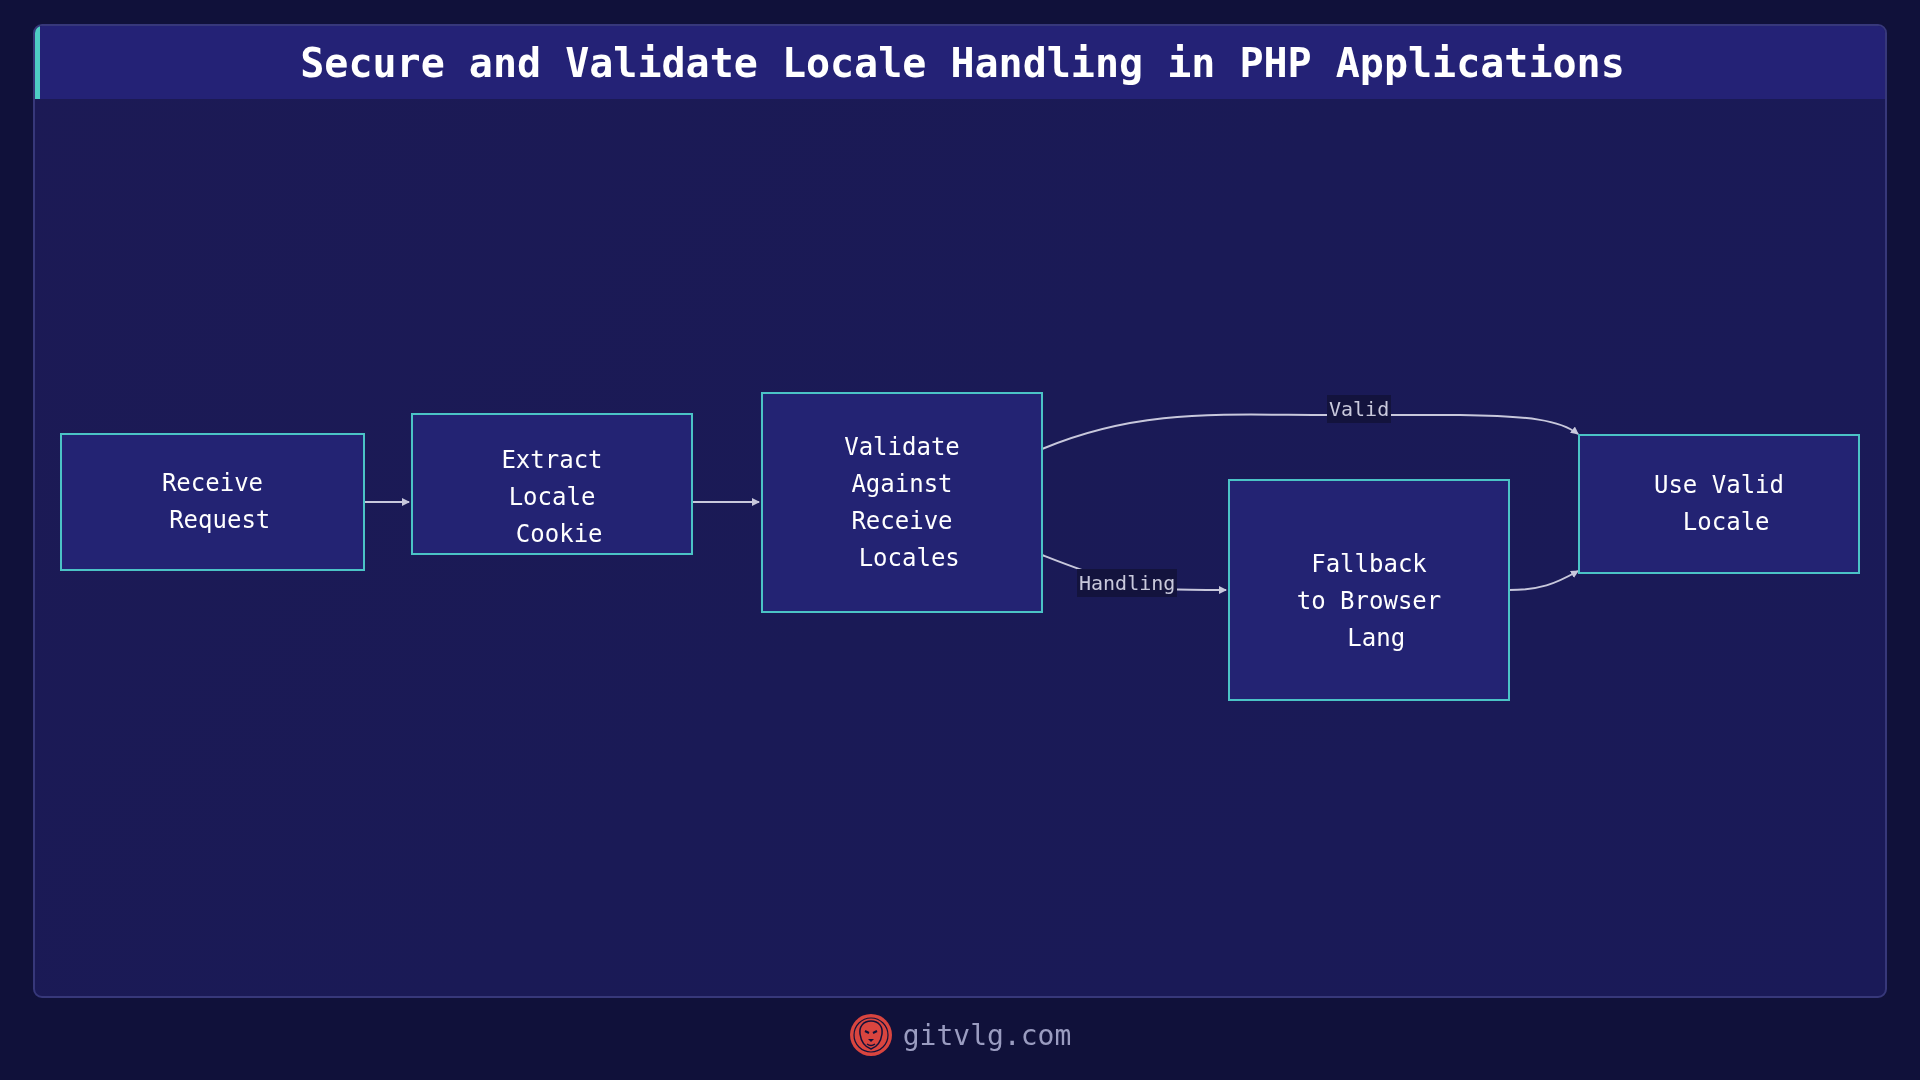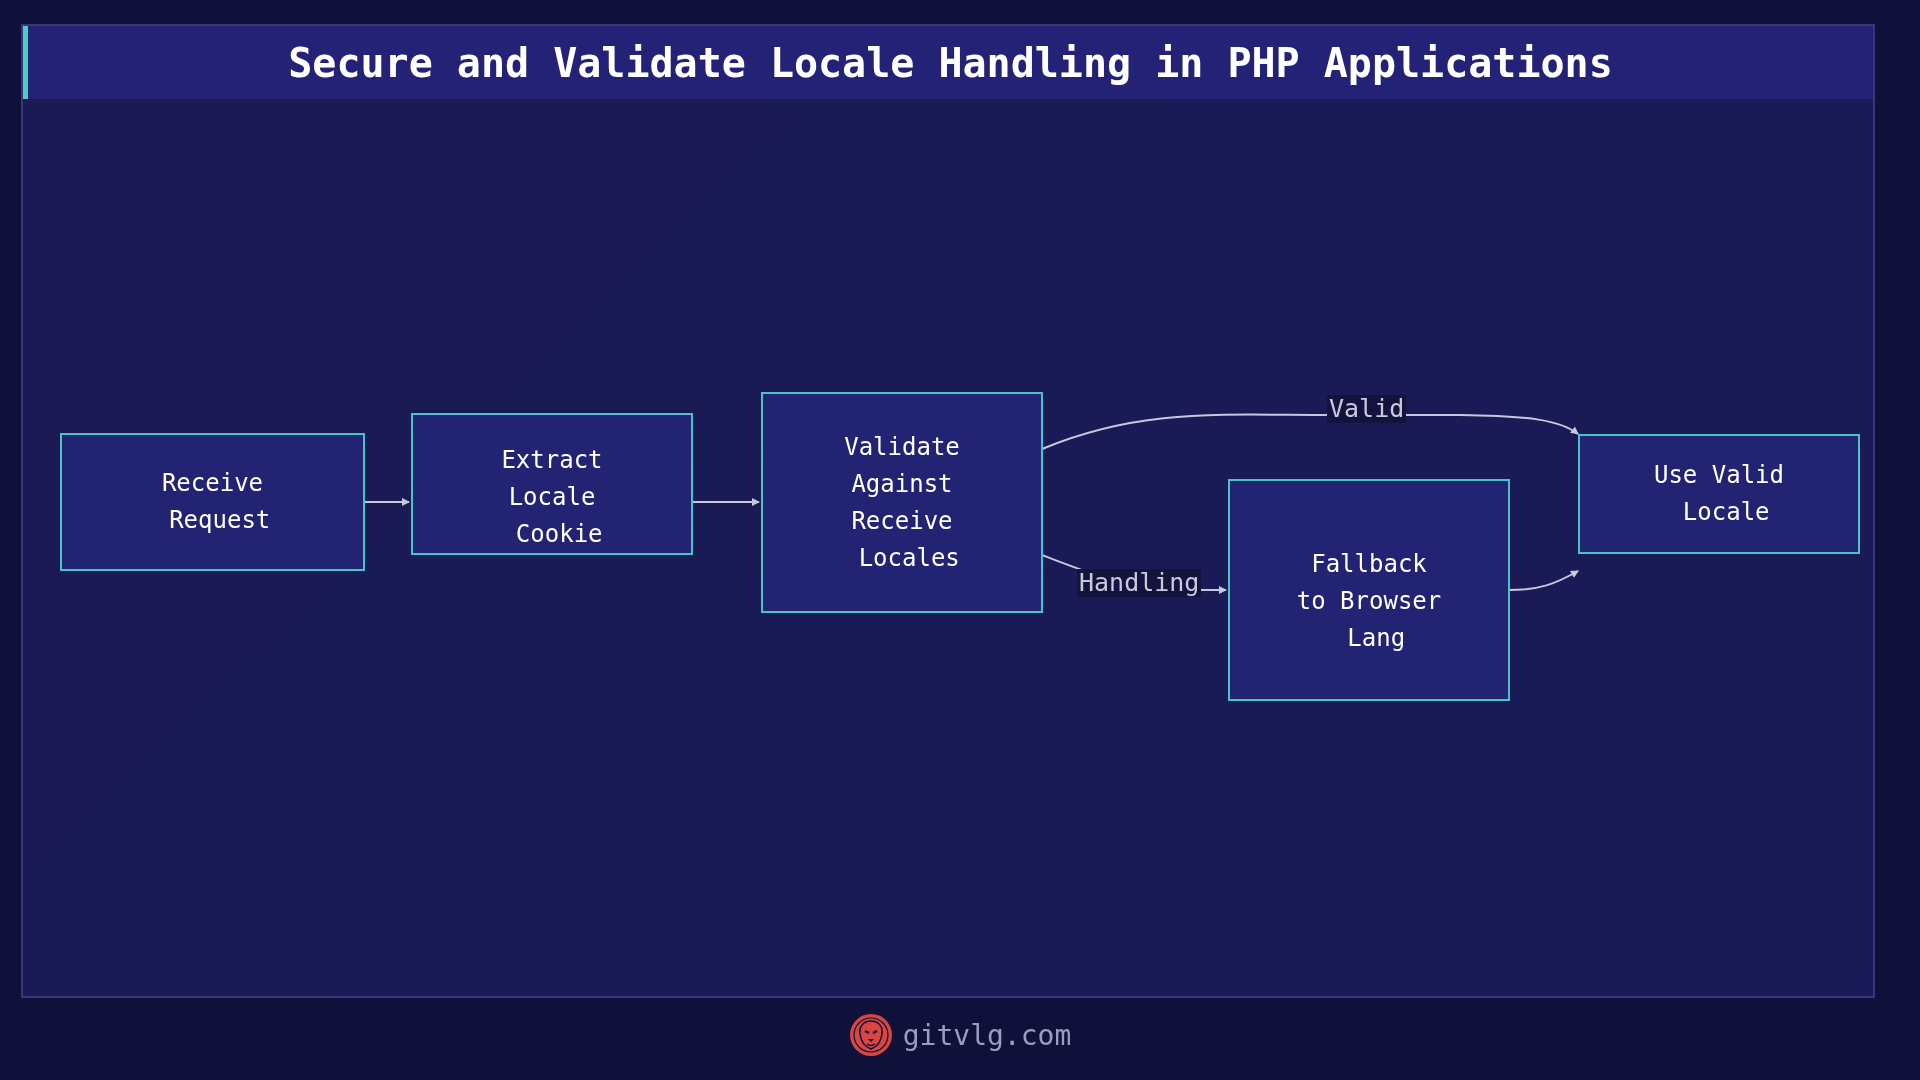--- a/index.html
+++ b/index.html
@@ -2,24 +2,24 @@
 <html><head>
 <meta charset="utf-8">
 <style>
   html, body { margin:0; padding:0; }
   body {
     width:1920px; height:1080px; overflow:hidden; position:relative;
     background:#10113a;
     font-family:"DejaVu Sans Mono", "Liberation Mono", monospace;
   }
   .card {
-    position:absolute; left:21px; top:24px; width:1854px; height:974px;
+    position:absolute; left:33px; top:24px; width:1854px; height:974px;
     box-sizing:border-box;
     background:linear-gradient(135deg,#1c1a55 0%,#1a1a56 50%,#1a1a58 100%);
-    border:2px solid #37387a; border-radius:0; overflow:hidden;
+    border:2px solid #37387a; border-radius:9px; overflow:hidden;
   }
   .header {
     position:absolute; left:0; top:0; right:0; height:73px;
     background:#242276; border-left:5px solid #4ecdc4;
     display:flex; align-items:center; justify-content:center;
   }
   .title {
     color:#ffffff; font-weight:bold; font-size:40px; letter-spacing:0px;
     white-space:pre;
   }
@@ -27,21 +27,21 @@
     position:absolute; box-sizing:border-box;
     background:#232373; border:2px solid #4bc3c6;
     color:#ffffff; font-size:24px; line-height:37px;
     display:flex; align-items:center; justify-content:center;
   }
   .node .lbl { white-space:pre; text-align:center; }
   .node.top-aligned { align-items:center; }
   svg.edges { position:absolute; left:0; top:0; width:1920px; height:1080px; pointer-events:none; }
   .edge-label {
     position:absolute; background:#13133d; color:#c9c9dc;
-    font-size:25px; line-height:28px; padding:0 2px; white-space:pre;
+    font-size:20px; line-height:28px; padding:0 2px; white-space:pre;
   }
   .footer {
     position:absolute; top:1012px; left:0; width:1920px; height:46px;
     display:flex; align-items:center; justify-content:center; gap:10px;
   }
   .footer-text { color:#9a9cc0; font-size:28px; }
 </style>
 </head>
 <body>
 
@@ -77,21 +77,21 @@
   <span class="lbl">Validate
 Against
 Receive
  Locales</span>
 </div>
 <div class="node top-aligned" style="left:1228px;top:479px;width:282px;height:222px;padding-top:23px;">
   <span class="lbl">Fallback
 to Browser
  Lang</span>
 </div>
-<div class="node" style="left:1578px;top:434px;width:282px;height:120px;align-items:center;">
+<div class="node" style="left:1578px;top:434px;width:282px;height:140px;align-items:center;">
   <span class="lbl">Use Valid
  Locale</span>
 </div>
 
 <div class="edge-label" style="left:1327px;top:395px;">Valid</div>
 <div class="edge-label" style="left:1077px;top:569px;">Handling</div>
 
 <div class="footer">
   <svg width="44" height="44" viewBox="0 0 44 44">
     <circle cx="22" cy="22" r="21" fill="#d9453f"></circle>

